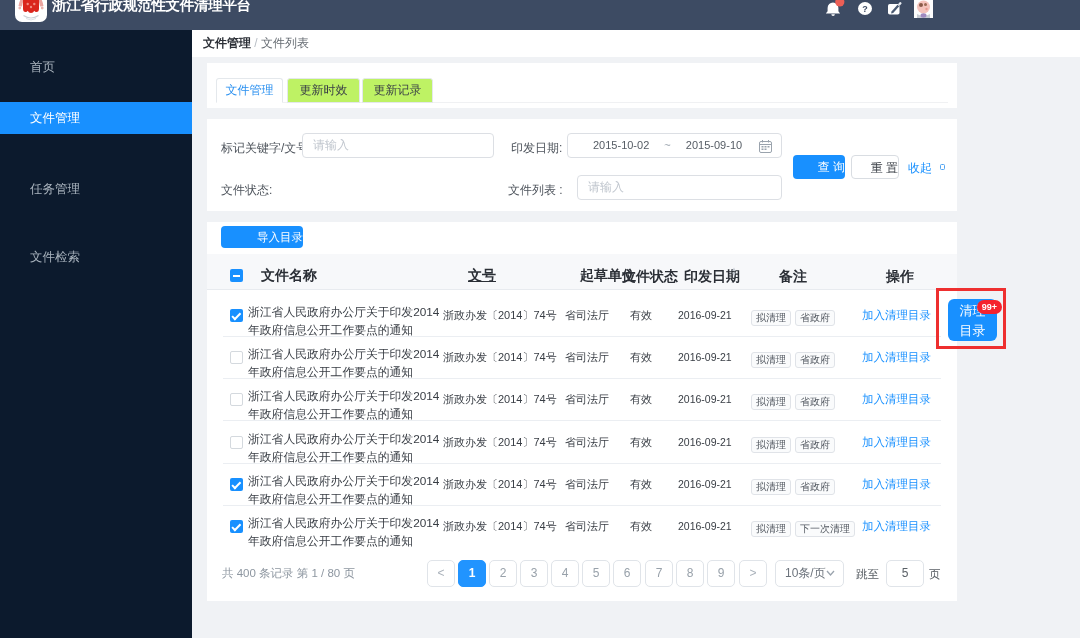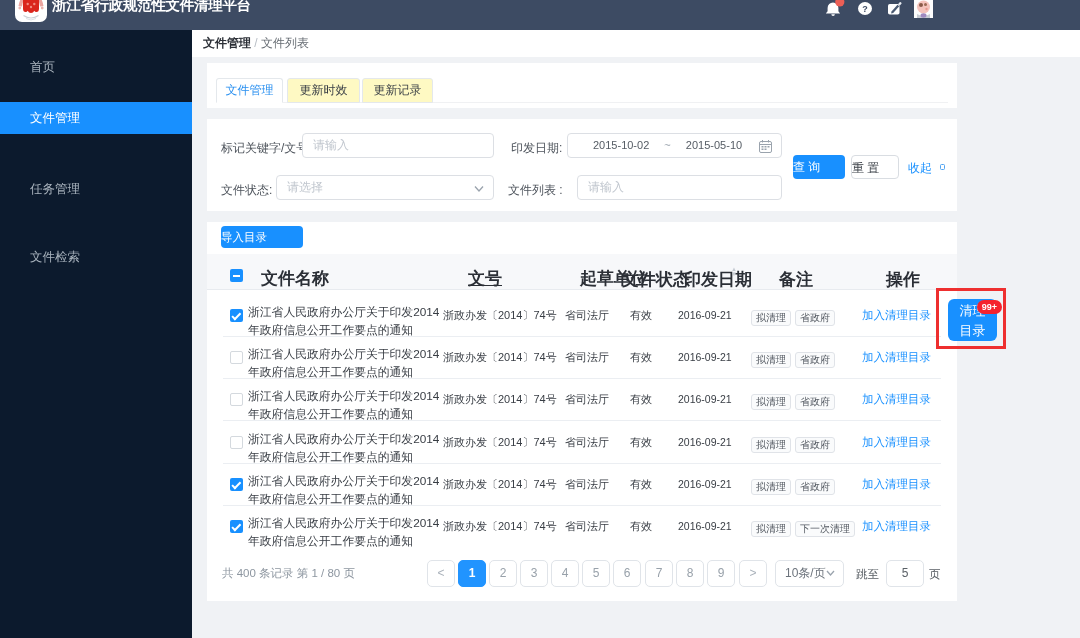--- a/index.html
+++ b/index.html
@@ -16,32 +16,32 @@
 #sidebar { position:absolute; left:0; top:30px; width:192px; height:608px; background:#0c1a2d; z-index:20; }
 .menuitem { position:absolute; left:0; width:192px; height:32px; line-height:32px; padding-left:30px; color:#a9b3bd; font-size:12.5px; }
 .menuitem.active { background:#1890ff; color:#fff; }
 
 
 #breadcrumb { position:absolute; left:192px; top:30px; width:888px; height:27px; background:#fff; line-height:27px; font-size:12px; color:#666c73; }
 #breadcrumb b { color:#2b2f36; font-weight:bold; }
 .card { position:absolute; background:#fff; }
 
 
-.tab { position:absolute; top:15px; height:25px; line-height:23px; font-size:12px; color:#3b4046; border:1px solid #e4e8ec; background:#fef9c3; text-align:center; border-radius:3px 3px 0 0; }
+.tab { position:absolute; top:15px; height:25px; line-height:23px; font-size:12px; color:#3b4046; border:1px solid #e4e8ec; background:#bef264; text-align:center; border-radius:3px 3px 0 0; }
 .tab.active { color:#2a90f0; background:#fff; border-bottom:1px solid #fff; }
 
 
 .flabel { position:absolute; font-size:12px; color:#4e545c; }
 .finput { position:absolute; height:25px; border:1px solid #dcdfe4; border-radius:4px; background:#fff; font-size:12px; color:#c0c6ce; line-height:23px; padding-left:10px; }
-.btn { position:absolute; height:24px; border-radius:4px; font-size:12px; text-align:left; line-height:24px; }
+.btn { position:absolute; height:24px; border-radius:4px; font-size:12px; text-align:right; line-height:24px; }
 .btn.blue { background:#1890ff; color:#fff; }
 .btn.plain { background:#fff; border:1px solid #d9dde2; color:#3c4148; }
 
 
-.th { position:absolute; font-size:17px; font-weight:bold; color:#2b2f36; }
+.th { position:absolute; font-size:14px; font-weight:bold; color:#2b2f36; }
 .td { position:absolute; font-size:11.5px; color:#383d44; }
 .check { position:absolute; width:13px; height:13px; border-radius:2px; }
 .check.on { background:#1890ff; }
 .check.off { background:#fff; border:1px solid #d4d9de; }
 .check.on::after { content:""; position:absolute; left:4px; top:1.5px; width:3px; height:6.5px; border:solid #fff; border-width:0 2px 2px 0; transform:rotate(45deg); }
 .check.ind::after { content:""; position:absolute; left:3px; top:5.5px; width:7px; height:2px; background:#fff; border:none; transform:none; }
 .tag { display:inline-block; height:16px; line-height:14px; border:1px solid #e0e3e8; background:#fafbfc; border-radius:3px; font-size:10px; color:#555b63; padding:0 4px; vertical-align:top; }
 .link { color:#1890ff; }
 .rowline { position:absolute; left:223px; width:718px; height:1px; background:#ebeef2; }
 
@@ -117,42 +117,39 @@
   <div class="tab" style="left:155px; width:71px;">更新记录</div>
 </div>
 
 <div class="card" style="left:207px; top:119px; width:750px; height:92px;">
   <div class="flabel" style="left:14px; top:21px;">标记关键字/文号:</div>
   <div class="finput" style="left:95px; top:14px; width:192px;">请输入</div>
   <div class="flabel" style="left:304px; top:21px;">印发日期:</div>
   <div class="finput" style="left:360px; top:14px; width:215px; color:#555c64; font-size:11px;">
     <span style="margin-left:15px;">2015-10-02</span>
     <span style="color:#9aa3ad; margin:0 12px;">~</span>
-    <span>2015-05-10</span>
+    <span>2015-09-10</span>
     <svg style="position:absolute; right:9px; top:6px;" width="13" height="13" viewBox="0 0 13 13">
         <rect x="0.5" y="1.5" width="12" height="11" rx="1.5" fill="none" stroke="#9aa3ad" stroke-width="1"></rect>
         <line x1="0.5" y1="4.5" x2="12.5" y2="4.5" stroke="#9aa3ad" stroke-width="1"></line>
         <line x1="3.5" y1="0" x2="3.5" y2="2.5" stroke="#9aa3ad" stroke-width="1"></line>
         <line x1="9.5" y1="0" x2="9.5" y2="2.5" stroke="#9aa3ad" stroke-width="1"></line>
         <rect x="2.5" y="6" width="2" height="1.5" fill="#9aa3ad"></rect>
         <rect x="5.5" y="6" width="2" height="1.5" fill="#9aa3ad"></rect>
         <rect x="8.5" y="6" width="2" height="1.5" fill="#9aa3ad"></rect>
         <rect x="2.5" y="8.5" width="2" height="1.5" fill="#9aa3ad"></rect>
         <rect x="5.5" y="8.5" width="2" height="1.5" fill="#9aa3ad"></rect>
       </svg>
   </div>
   <div class="btn blue" style="left:586px; top:36px; width:52px;">查 询</div>
   <div class="btn plain" style="left:644px; top:36px; width:48px;">重 置</div>
   <div class="flabel" style="left:701px; top:41px; color:#1890ff;">收起</div>
   <div style="position:absolute; left:733px; top:45px; width:5px; height:6px; border:1.5px solid #51a4f2; border-radius:1.5px;"></div>
 
   <div class="flabel" style="left:14px; top:63px;">文件状态:</div>
-  <div class="finput" style="left:69px; top:56px; width:218px;">请选择<svg style="position:absolute;right:9px;top:9px;" width="10" height="8" viewBox="0 0 10 8">
-        <path d="M1 1.5 l4 4.5 4-4.5" stroke="#9aa3ad" stroke-width="1.3" fill="none"></path>
-      </svg></div>
   <div class="flabel" style="left:301px; top:63px;">文件列表 :</div>
   <div class="finput" style="left:370px; top:56px; width:205px;">请输入</div>
 </div>
 
 <div class="card" style="left:207px; top:222px; width:750px; height:379px;"></div>
 <div class="btn blue" style="left:221px; top:226px; width:82px; height:22px; line-height:22px; font-size:11.5px; z-index:5;">导入目录</div>
 
 <div class="abs" style="left:207px; top:254px; width:750px; height:36px; background:#f7f8fa; border-bottom:1px solid #e8ebef; z-index:4;"></div>
 <div class="check on ind abs" style="left:230px; top:269px; z-index:5;"></div>
 <div class="th" style="left:261px; top:267px; z-index:5;">文件名称</div>

